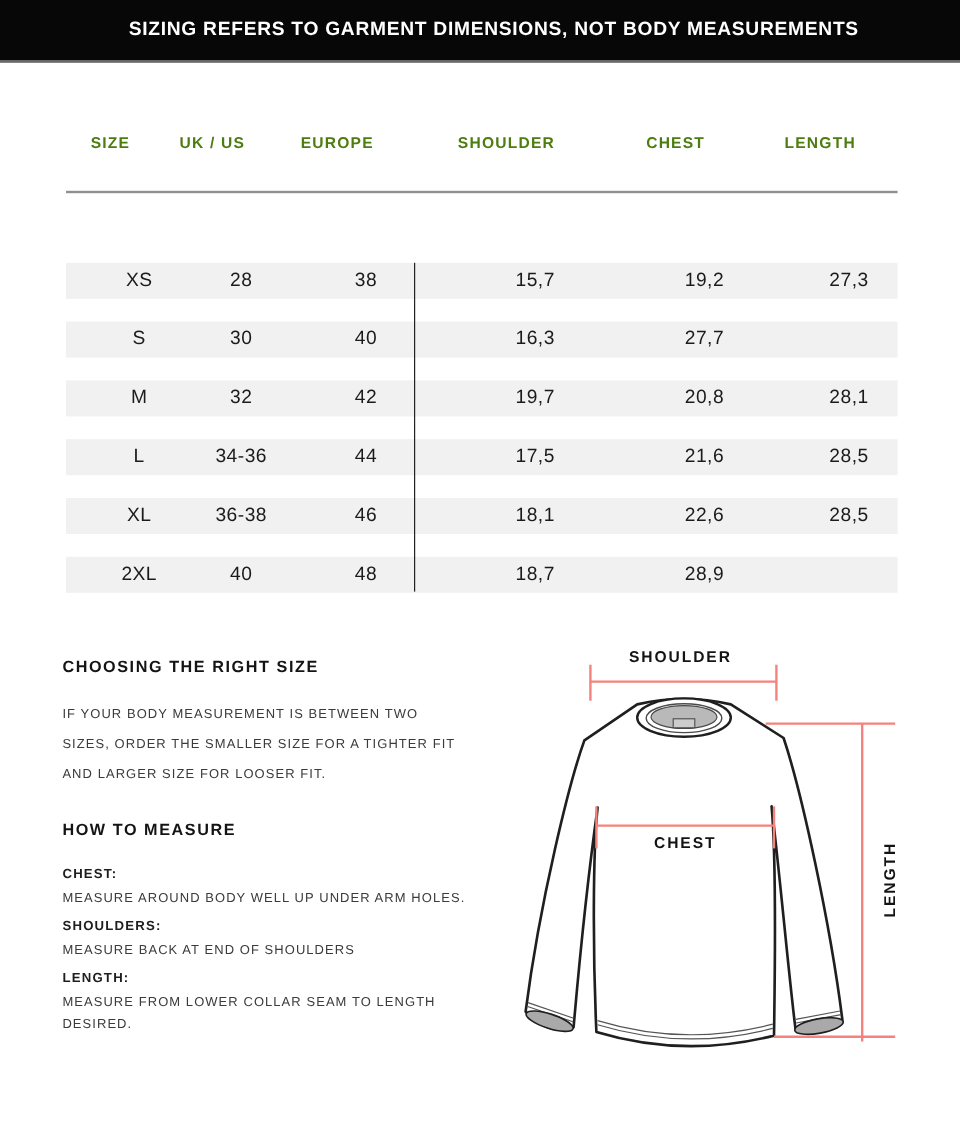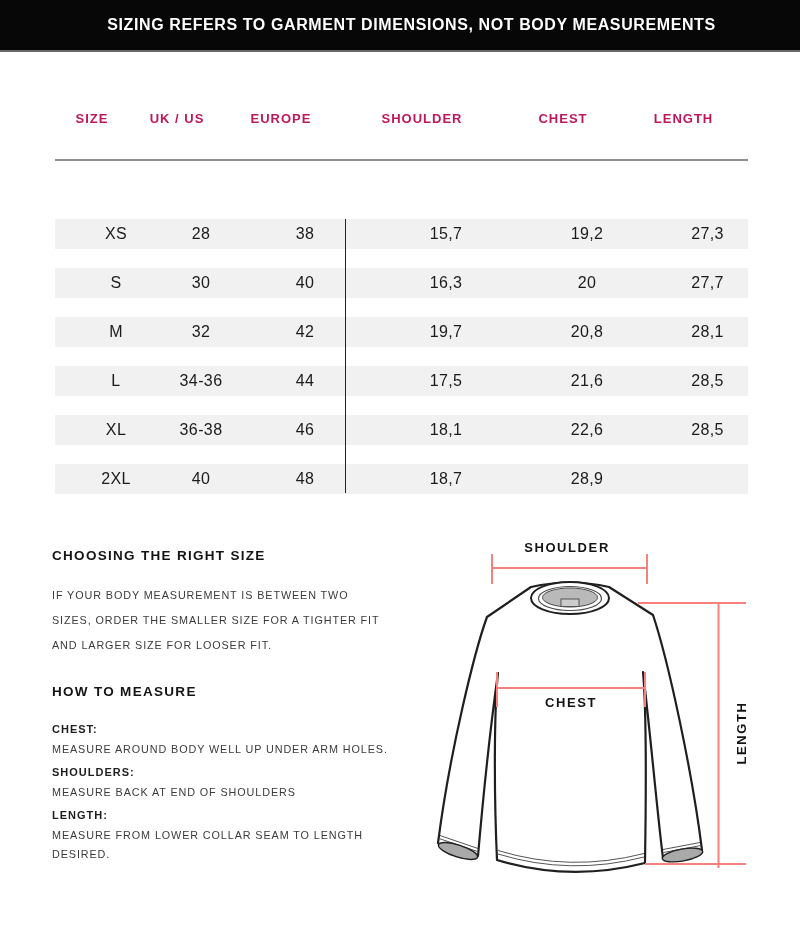--- a/index.html
+++ b/index.html
@@ -12,21 +12,21 @@
     position:absolute;top:0;left:0;width:800px;height:50px;background:#070707;
     border-bottom:2px solid #686868;display:flex;align-items:center;justify-content:center;
   }
   .banner-text{color:#ffffff;font-weight:bold;font-size:16px;letter-spacing:.6px;margin-left:23px;}
 
   
   .table-wrap{position:absolute;left:55px;top:103px;width:693px;height:400px;}
   .grid-row{display:grid;grid-template-columns:74px 96px 112px 170px 112px 129px;}
   .thead{position:absolute;top:0;left:0;width:693px;height:30px;}
   .thead .cell{
-    font-weight:bold;font-size:13px;letter-spacing:1px;color:#be185d;
+    font-weight:bold;font-size:13px;letter-spacing:1px;color:#4d7c0f;
     display:flex;align-items:center;justify-content:center;
   }
   .header-rule{position:absolute;top:56px;left:0;width:693px;height:2px;background:#8f8f8f;}
   .rows{position:absolute;top:116px;left:0;width:693px;}
   .trow{height:30px;margin-bottom:19px;background:#f1f1f1;}
   .trow .cell{
     font-size:16px;color:#1b1b1b;letter-spacing:.4px;
     display:flex;align-items:center;justify-content:center;margin-left:48px;
   }
   .col-divider{position:absolute;left:290px;top:116px;width:1px;height:274px;background:#222222;}
@@ -79,21 +79,20 @@
         <div class="cell">38</div>
         <div class="cell">15,7</div>
         <div class="cell">19,2</div>
         <div class="cell">27,3</div>
       </div>
       <div class="trow grid-row">
         <div class="cell">S</div>
         <div class="cell">30</div>
         <div class="cell">40</div>
         <div class="cell">16,3</div>
-        <div class="cell">20</div>
         <div class="cell">27,7</div>
       </div>
       <div class="trow grid-row">
         <div class="cell">M</div>
         <div class="cell">32</div>
         <div class="cell">42</div>
         <div class="cell">19,7</div>
         <div class="cell">20,8</div>
         <div class="cell">28,1</div>
       </div>

